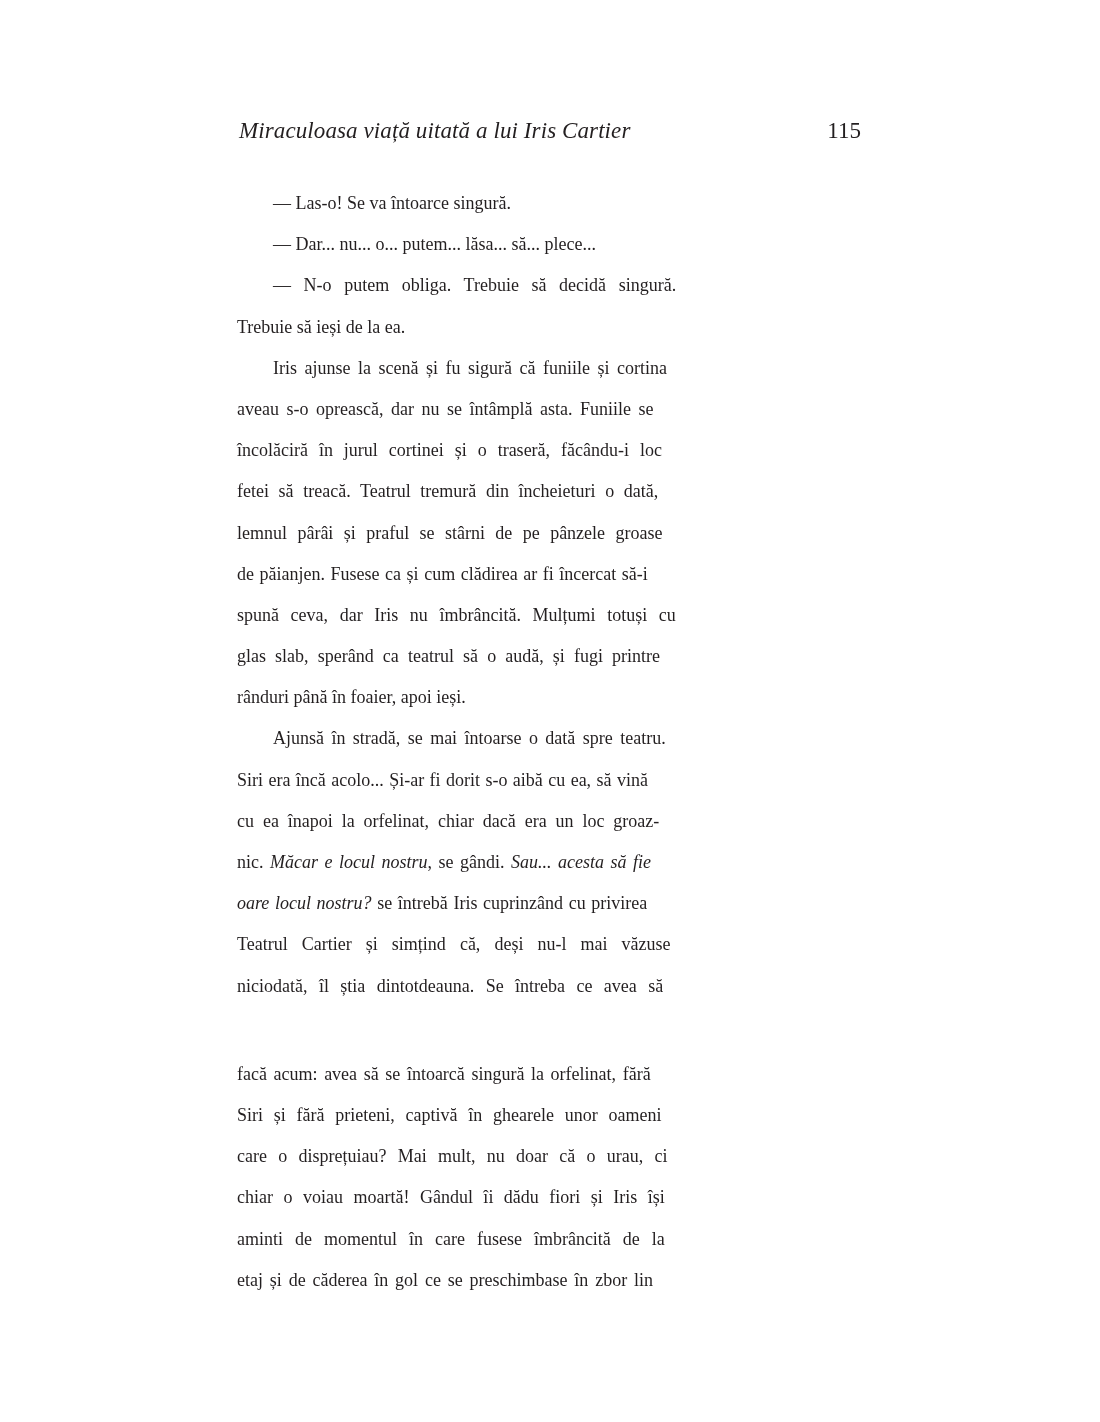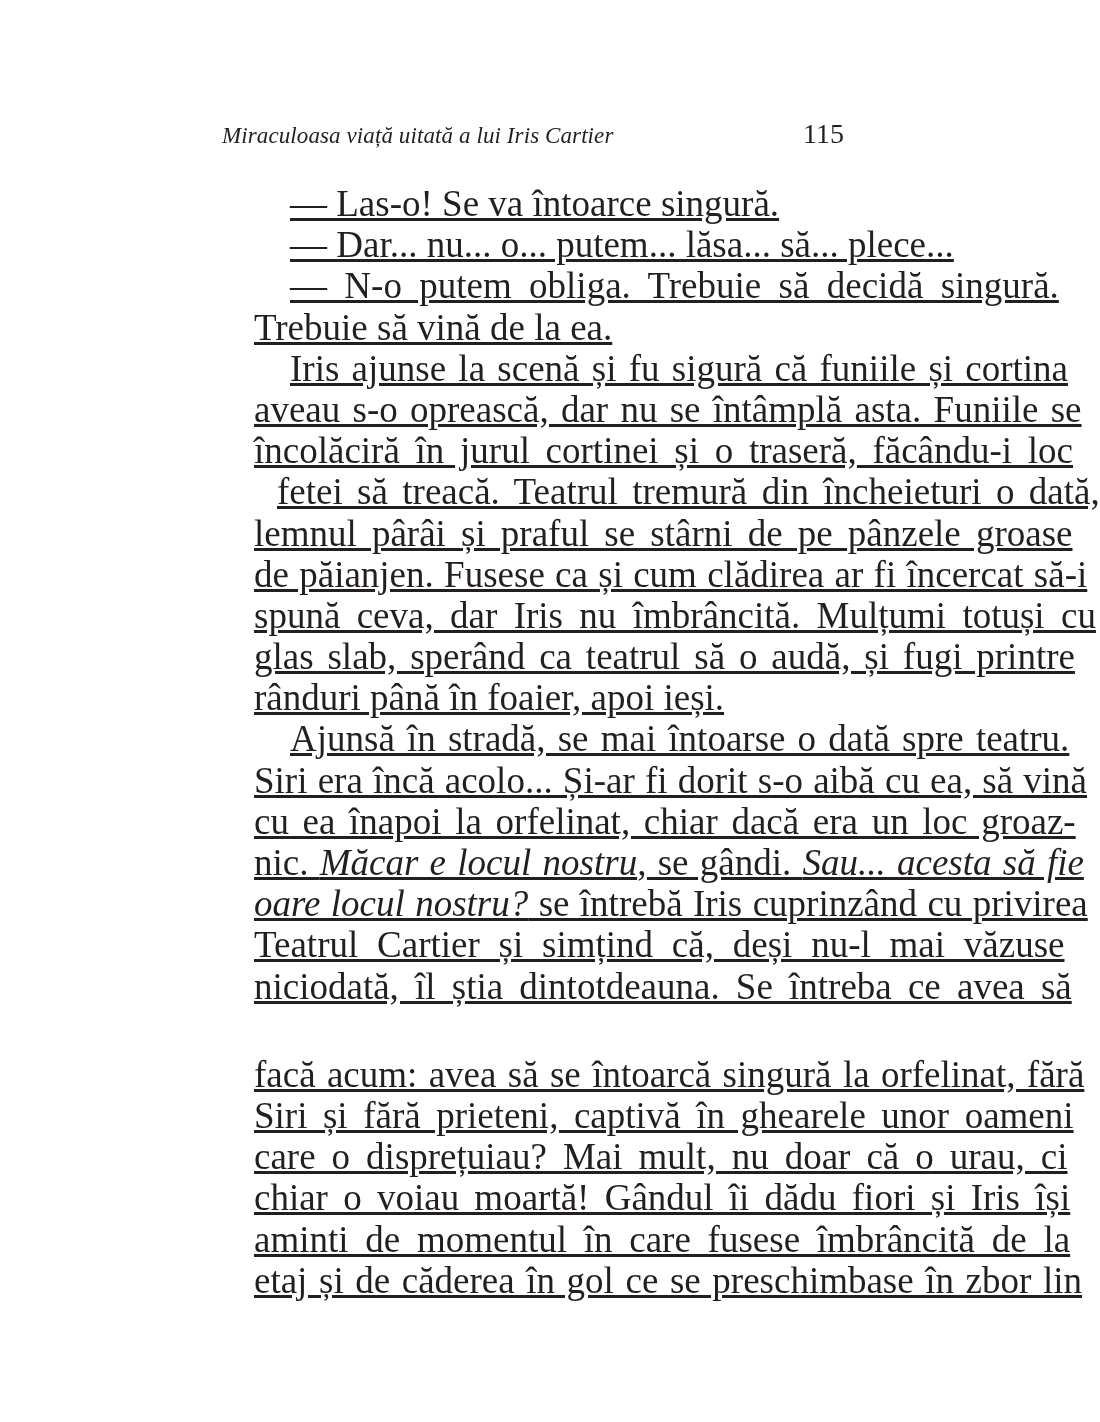--- a/index.html
+++ b/index.html
@@ -10,44 +10,43 @@
     body {
       width: 1100px;
       height: 1422px;
       position: relative;
       overflow: hidden;
       font-family: "Liberation Serif", "DejaVu Serif", serif;
       color: #231f20;
     }
     .page-header {
       position: absolute;
-      left: 222px;
+      left: 239px;
       top: 118px;
       width: 622px;
       height: 30px;
       display: flex;
       justify-content: space-between;
       align-items: baseline;
       font-size: 23px;
     }
     .running-title {
       font-style: italic;
       letter-spacing: 0.1px;
     }
     .page-number {
-      font-size: 28px;
+      font-size: 23px;
     }
     .body-text {
       position: absolute;
-      left: 254px;
+      left: 237px;
       top: 183px;
       width: 622px;
-      font-size: 37px;
+      font-size: 18px;
       line-height: 41.2px;
-      text-decoration: underline;
     }
     .line {
       display: block;
       height: 41.2px;
       white-space: nowrap;
       text-align: justify;
       text-align-last: justify;
       overflow: visible;
     }
     .line.indent {
@@ -63,25 +62,25 @@
 
 <div class="page-header">
   <span class="running-title">Miraculoasa viață uitată a lui Iris Cartier</span>
   <span class="page-number">115</span>
 </div>
 
 <div class="body-text" id="body-text">
     <span class="line indent last" style="text-align: left; text-align-last: left;">— Las-o! Se va întoarce singură.</span>
     <span class="line indent last" style="text-align: left; text-align-last: left;">— Dar... nu... o... putem... lăsa... să... plece...</span>
     <span class="line indent" style="text-align: center; text-align-last: left; word-spacing: 8.10268px;">— N-o putem obliga. Trebuie să decidă singură.</span>
-    <span class="line last" style="text-align: left; text-align-last: left;">Trebuie să vină de la ea.</span>
+    <span class="line last" style="text-align: left; text-align-last: left;">Trebuie să ieși de la ea.</span>
     <span class="line indent" style="text-align: right; text-align-last: left; word-spacing: 3.00781px;">Iris ajunse la scenă și fu sigură că funiile și cortina</span>
     <span class="line" style="text-align: left; text-align-last: left; word-spacing: 3.01389px;">aveau s-o oprească, dar nu se întâmplă asta. Funiile se</span>
     <span class="line" style="text-align: left; text-align-last: left; word-spacing: 6.45117px;">încolăciră în jurul cortinei și o traseră, făcându-i loc</span>
-    <span class="line" style="text-align: center; text-align-last: left; word-spacing: 5.13672px; margin-left: 23px;">fetei să treacă. Teatrul tremură din încheieturi o dată,</span>
+    <span class="line" style="text-align: center; text-align-last: left; word-spacing: 5.13672px;">fetei să treacă. Teatrul tremură din încheieturi o dată,</span>
     <span class="line" style="text-align: left; text-align-last: left; word-spacing: 5.90278px;">lemnul pârâi și praful se stârni de pe pânzele groase</span>
     <span class="line" style="text-align: left; text-align-last: left; word-spacing: 1.04062px;">de păianjen. Fusese ca și cum clădirea ar fi încercat să-i</span>
     <span class="line" style="text-align: left; text-align-last: left; word-spacing: 7.10742px;">spună ceva, dar Iris nu îmbrâncită. Mulțumi totuși cu</span>
     <span class="line" style="text-align: left; text-align-last: left; word-spacing: 4.62188px;">glas slab, sperând ca teatrul să o audă, și fugi printre</span>
     <span class="line last" style="text-align: left; text-align-last: left;">rânduri până în foaier, apoi ieși.</span>
     <span class="line indent" style="text-align: left; text-align-last: left; word-spacing: 2.91667px;">Ajunsă în stradă, se mai întoarse o dată spre teatru.</span>
     <span class="line" style="text-align: left; text-align-last: left; word-spacing: 0.925781px;">Siri era încă acolo... Și-ar fi dorit s-o aibă cu ea, să vină</span>
     <span class="line" style="text-align: left; text-align-last: left; word-spacing: 4.40469px;">cu ea înapoi la orfelinat, chiar dacă era un loc groaz-</span>
     <span class="line" style="text-align: left; text-align-last: left; word-spacing: 2.01094px;"><span>nic. </span><em>Măcar e locul nostru</em><span>, se gândi. </span><em>Sau... acesta să fie</em></span>
     <span class="line" style="text-align: left; text-align-last: left; word-spacing: 1.12891px;"><em>oare locul nostru?</em><span> se întrebă Iris cuprinzând cu privirea</span></span>

